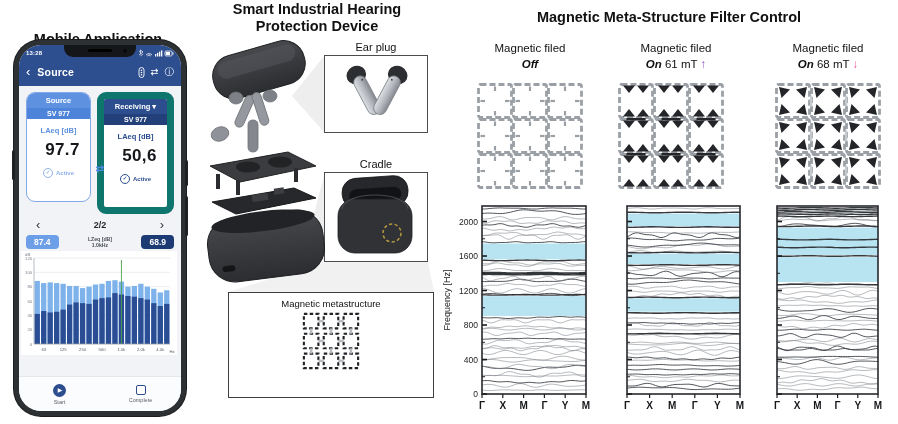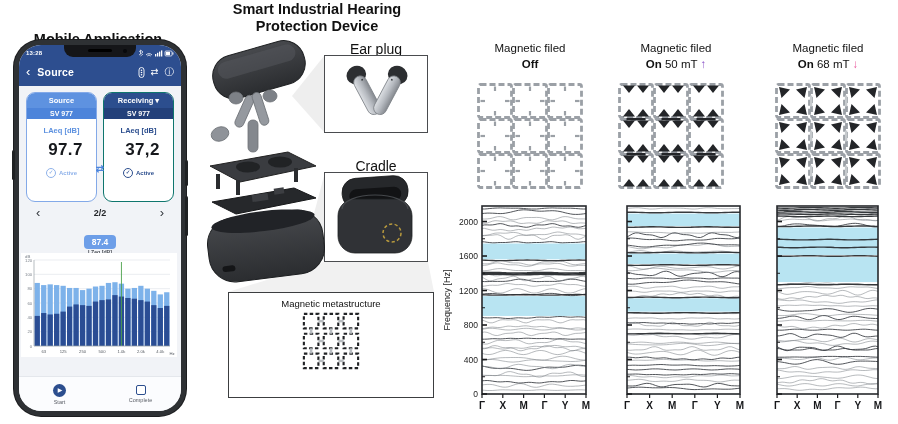--- a/index.html
+++ b/index.html
@@ -27,79 +27,80 @@
   .time{font-size:6px;font-weight:bold;letter-spacing:.2px;}
   .hdr-row{display:flex;align-items:center;margin-top:6px;height:16px;}
   .back{font-size:13px;line-height:10px;margin-right:7px;cursor:default;}
   .hdr-title{font-size:10.5px;font-weight:bold;letter-spacing:.2px;flex:1;}
   .hdr-icons{display:flex;align-items:center;gap:6px;font-size:9px;}
   .hdr-icons .glyph{font-size:9.5px;line-height:10px;}
   .cards-row{display:flex;gap:6px;padding:6px 7px 0;}
   .meas-card{flex:1;background:#fff;border-radius:9px;overflow:hidden;text-align:center;height:108px;
              display:flex;flex-direction:column;}
   .meas-card.light{border:1px solid #83a9e8;}
-  .meas-card.dark{border:1px solid #0f766e;}
+  .meas-card.dark{border:7px solid #0f766e;}
   .mc-head{color:#fff;font-size:7.5px;font-weight:bold;padding:3px 0 2.5px;}
   .light .mc-head{background:#5e92e0;} .dark .mc-head{background:#2c4e8e;}
   .mc-sub{color:#fff;font-size:7px;font-weight:bold;padding:2px 0;}
   .light .mc-sub{background:#4d84da;} .dark .mc-sub{background:#23407a;}
   .mc-metric{font-size:7.5px;font-weight:bold;margin-top:7px;}
   .light .mc-metric{color:#5e92e0;} .dark .mc-metric{color:#2c4e8e;}
   .mc-value{font-size:17px;font-weight:bold;color:#16181c;margin-top:5px;letter-spacing:.3px;margin-left:8px;}
   .mc-active{margin-top:8px;display:flex;align-items:center;justify-content:center;gap:3px;font-size:6px;font-weight:bold;}
   .light .mc-active{color:#8fb2ea;} .dark .mc-active{color:#2c4e8e;}
   .check-circle{display:inline-flex;align-items:center;justify-content:center;width:8px;height:8px;
                 border:1px solid currentColor;border-radius:50%;font-size:5.5px;line-height:1;}
   .transfer{position:absolute;left:50%;top:118px;transform:translate(-50%,0);color:#4d86dd;font-size:10px;font-weight:bold;z-index:3;}
   .pager-row{display:flex;justify-content:space-between;align-items:center;padding:0 17px;margin-top:4px;height:14px;}
   .pager-row .chev{font-size:13px;color:#34383e;line-height:12px;}
   .pager-row .pg{font-size:9px;font-weight:bold;color:#24262a;}
-  .readout-row{display:flex;justify-content:space-between;align-items:center;padding:0 7px;height:18px;margin-top:15px;flex-direction:column;}
+  .readout-row{display:flex;justify-content:space-between;align-items:center;padding:0 7px;height:18px;margin-top:1px;}
   .pill{border-radius:4px;color:#fff;font-size:8.5px;font-weight:bold;padding:2px 8px;}
   .pill.light{background:#6d9ee8;} .pill.dark{background:#1c3a74;}
   .readout-mid{text-align:center;font-size:5.2px;font-weight:bold;color:#4a4e55;line-height:1.25;}
   .delta{text-align:center;font-size:9.5px;font-weight:bold;color:#121316;height:12px;margin-top:1px;}
   .chart-wrap{padding:0 2px;}
   .bottom-nav{position:absolute;left:0;bottom:0;width:100%;height:34px;background:#fbfcfe;border-top:1px solid #e4e7ec;
               display:flex;align-items:center;z-index:4;}
   .nav-item{flex:1;display:flex;flex-direction:column;align-items:center;gap:2px;}
   .play-circle{width:13px;height:13px;border-radius:50%;background:#2c4e8e;color:#fff;display:flex;
                align-items:center;justify-content:center;font-size:6px;line-height:1;padding-left:1px;box-sizing:border-box;}
   .checkbox{width:10px;height:10px;border:1.6px solid #2c4e8e;border-radius:2px;box-sizing:border-box;background:#fff;}
   .nav-label{font-size:5.5px;color:#5a5e66;}
 
   
-  .callout-label{position:absolute;font-size:14px;color:#111;text-align:center;}
+  .callout-label{position:absolute;font-size:11px;color:#111;text-align:center;}
   .callout-box{position:absolute;background:#fff;border:1.5px solid #4a4c4f;box-sizing:border-box;}
   .earplug-label{left:322px;top:41px;width:108px;}
   .earplug-box{left:324px;top:55px;width:104px;height:78px;}
   .cradle-label{left:322px;top:158px;width:108px;}
   .cradle-box{left:324px;top:172px;width:104px;height:90px;}
   .bottom-box{left:228px;top:292px;width:206px;height:106px;border:1.5px solid #3c3e40;}
   .bb-inner{display:flex;height:100%;align-items:flex-start;}
   .bb-fig{flex:1;text-align:center;padding-top:6px;}
   .bb-label{font-size:9.5px;color:#111;line-height:1.15;}
   #fan-overlay{position:absolute;left:196px;top:36px;z-index:0;}
   #device-art{position:absolute;left:196px;top:36px;z-index:1;}
   .callout-box svg{display:block;margin:auto;}
 
   
   .fcol-header{position:absolute;top:41px;width:148px;text-align:center;font-size:11.5px;color:#111;line-height:1.35;}
-  .fcol-header .st{font-weight:bold;}
+  .fcol-header .st{font-weight:bold;font-style:italic;}
   .fcol-header .f-arrow{font-weight:bold;}
   .lattice{position:absolute;top:82px;}
   .bandplot{position:absolute;top:198px;}
 </style>
 </head>
 <body>
 
 <div class="canvas">
 
   <div class="sec-title t-mobile">Mobile Application</div>
   <div class="sec-title t-device">Smart Industrial Hearing Protection Device</div>
+  <div class="sec-title t-filter">Magnetic Meta-Structure Filter Control</div>
 
   <div class="phone">
     <div class="side-btn sb1"></div>
     <div class="side-btn sb2"></div>
     <div class="side-btn sb3"></div>
     <div class="screen">
       <div class="notch">
           <span class="slit"></span>
           <span class="cam"></span>
         </div>
@@ -147,21 +148,21 @@
           <div class="mc-value">97.7</div>
           <div class="mc-active">
               <span class="check-circle">✓</span>
               <span>Active</span>
             </div>
         </div>
         <div class="meas-card dark">
           <div class="mc-head">Receiving ▾</div>
           <div class="mc-sub">SV 977</div>
           <div class="mc-metric">LAeq [dB]</div>
-          <div class="mc-value">37,2</div>
+          <div class="mc-value">50,6</div>
           <div class="mc-active">
               <span class="check-circle">✓</span>
               <span>Active</span>
             </div>
         </div>
       </div>
       <span class="transfer">⇄</span>
 
       <div class="pager-row">
         <span class="chev">‹</span>
@@ -376,21 +377,21 @@
       </div>
     </div>
   </div>
 
   <div class="fcol-header" style="left:456px">
     <span>Magnetic filed</span><br>
     <span class="st">Off</span><span></span><span class="f-arrow" style="color: rgb(17, 17, 17);"></span>
   </div>
   <div class="fcol-header" style="left:602px">
     <span>Magnetic filed</span><br>
-    <span class="st">On</span><span> 50 mT </span><span class="f-arrow" style="color: rgb(138, 82, 200);">↑</span>
+    <span class="st">On</span><span> 61 mT </span><span class="f-arrow" style="color: rgb(138, 82, 200);">↑</span>
   </div>
   <div class="fcol-header" style="left:754px">
     <span>Magnetic filed</span><br>
     <span class="st">On</span><span> 68 mT </span><span class="f-arrow" style="color: rgb(232, 85, 154);">↓</span>
   </div>
 
   <svg id="lattice-0" class="lattice" style="left:477px" width="106" height="108" viewBox="0 0 106 106">
       <rect x="1.5" y="1.5" width="33" height="33" rx="2" fill="none" stroke="#9ba0a6" stroke-width="2.8" stroke-dasharray="6 3"></rect>
       <line x1="18" y1="3.5" x2="18" y2="8" stroke="#9ba0a6" stroke-width="2.2"></line>
       <line x1="18" y1="32.5" x2="18" y2="28" stroke="#9ba0a6" stroke-width="2.2"></line>

